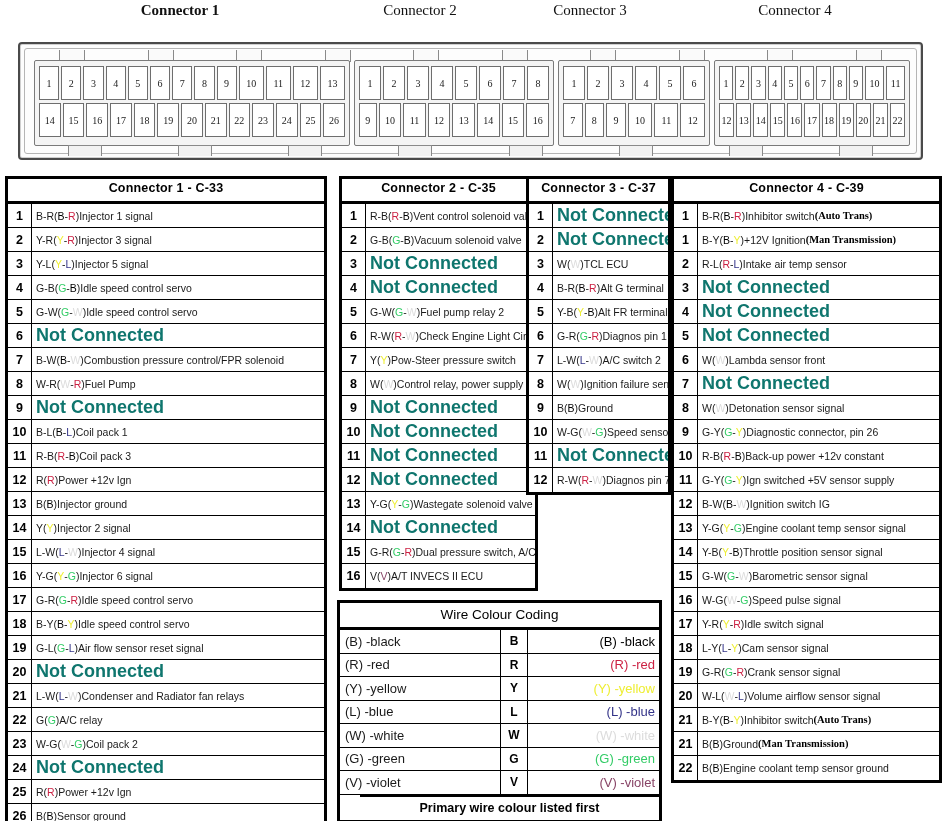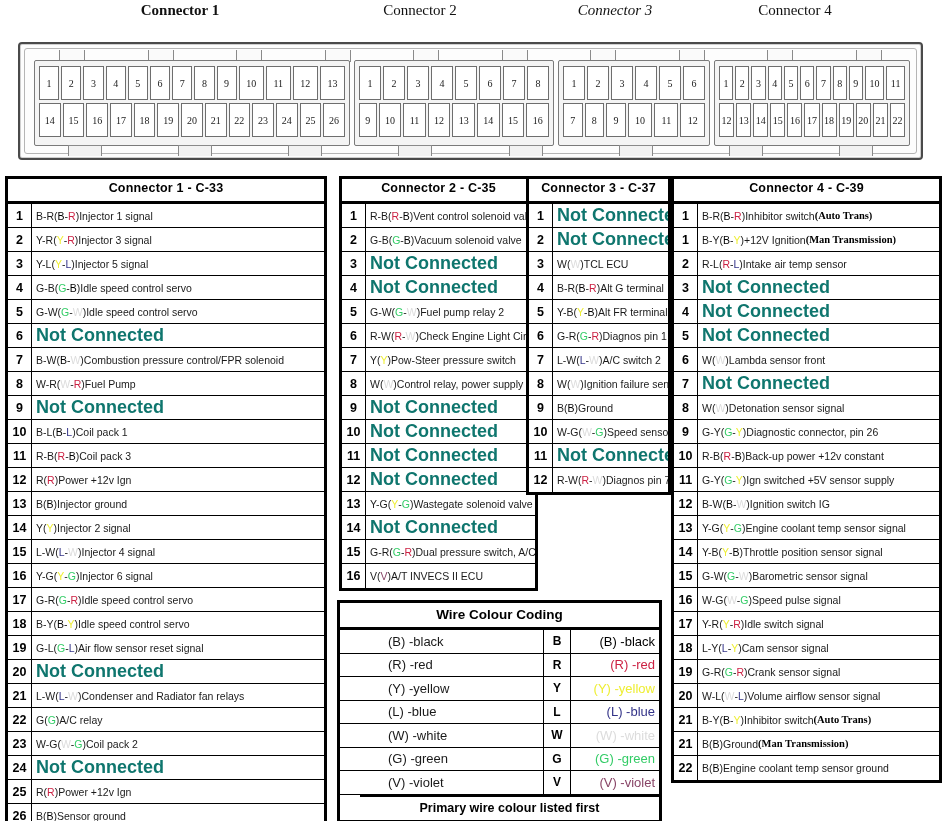--- a/index.html
+++ b/index.html
@@ -166,30 +166,29 @@
   #legend {
     position: absolute;
     left: 337px; top: 600px;
     width: 325px;
     border: 3px solid #000;
     background: #fff;
   }
   #legend .lhead {
     text-align: center;
     font-size: 13.5px;
-    font-weight: bold;
+    font-weight: normal;
     padding: 4px 0 5px 0;
     border-bottom: 3px solid #000;
   }
   #legend .lrow {
     display: flex;
     height: 23.5px;
     border-bottom: 1px solid #000;
     align-items: stretch;
-    padding-left: 43px;
   }
   #legend .lrow .lname {
     flex: 0 0 160px;
     font-size: 13px;
     display: flex; align-items: center;
     padding-left: 5px;
     color: #1a1a1a;
   }
   #legend .lrow .lcode {
     flex: 0 0 28px;
@@ -217,21 +216,21 @@
   }
 </style>
 </head>
 <body>
 
 <div id="page">
 
   <div id="conn-header">
     <div class="conn-title" style="left:70px;width:220px;font-weight:bold;">Connector 1</div>
     <div class="conn-title" style="left:330px;width:180px;">Connector 2</div>
-    <div class="conn-title" style="left:535px;width:160px;font-style:italic;">Connector 3</div>
+    <div class="conn-title" style="left:510px;width:160px;">Connector 3</div>
     <div class="conn-title" style="left:690px;width:210px;">Connector 4</div>
 
     <div id="shell">
       <div class="tabrow">
         <div class="tab"></div>
         <div class="tab"></div>
         <div class="tab"></div>
         <div class="tab"></div>
         <div class="tab"></div>
         <div class="tab"></div>

